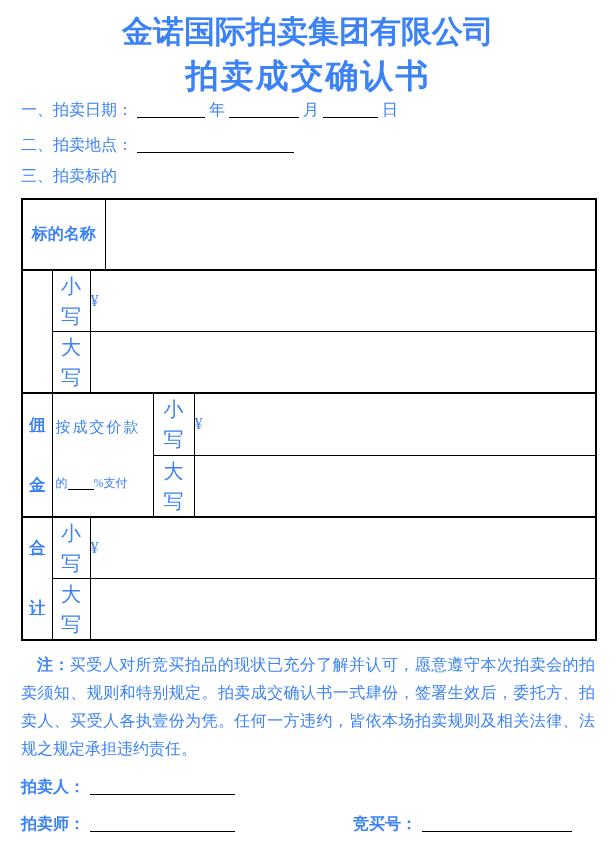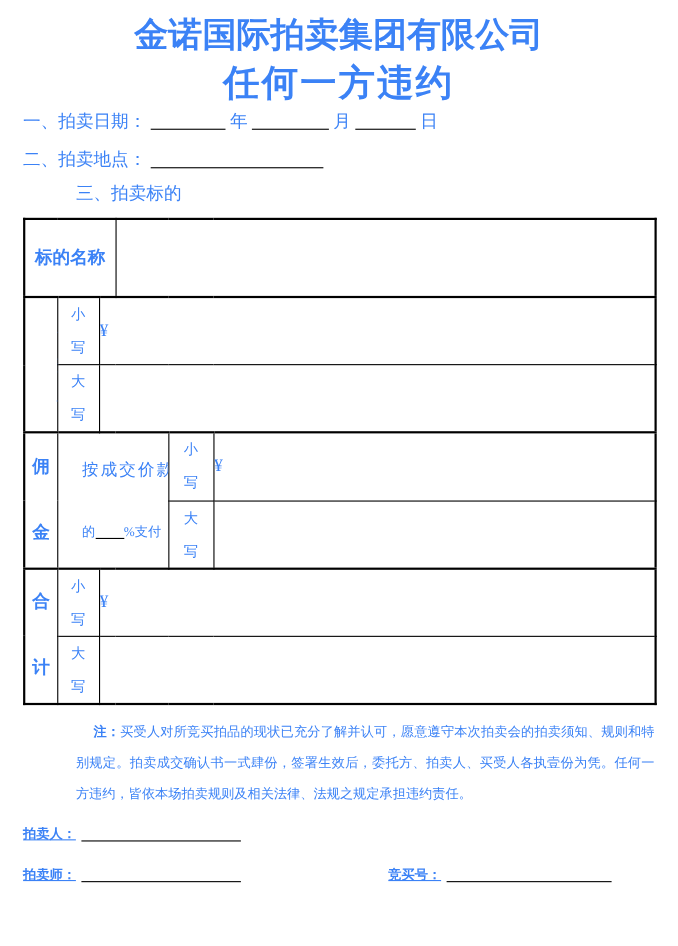--- a/index.html
+++ b/index.html
@@ -19,21 +19,21 @@
     white-space:nowrap;
   }
   .doc-title {
     text-align:center; font-weight:bold;
     font-size:33px; line-height:40px; letter-spacing:2px;
     margin-top:4px; white-space:nowrap;
   }
   .form-line { font-size:16px; height:22px; white-space:nowrap; }
   .date-line { margin-top:4px; }
   .loc-line  { margin-top:13px; }
-  .subj-line { margin-top:9px;margin-left:48px; }
+  .subj-line { margin-top:9px; }
 
   .blank {
     display:inline-block;
     border-bottom:1.5px solid #000;
     height:15px; vertical-align:-3px;
   }
   .w68{width:68px} .w70{width:70px} .w55{width:55px}
   .w157{width:157px} .w145{width:145px} .w128{width:128px}
   .w150{width:150px} .w26{width:26px}
 
@@ -43,47 +43,47 @@
     border:2px solid #000;
   }
   table.main td { border:1px solid #000000; padding:0; font-size:16px; vertical-align:middle; overflow:hidden; }
   tr.sec td { border-top:2px solid #000; }
   tr.r1{height:71px} tr.r2{height:61px} tr.r3{height:60px}
   tr.r4{height:62px} tr.r5{height:59px} tr.r6{height:59px} tr.r7{height:62px}
 
   .c-head { text-align:center; font-weight:bold; }
   .vlabel { width:1.05em; margin:0 auto; text-align:center; word-break:break-all; }
   .v3 { line-height:34px; font-weight:normal;margin-left:28px; }
-  .v2 { line-height:60px; font-weight:bold; }
-  .vs { line-height:30px; font-weight:normal; font-size:13px; }
+  .v2 { line-height:60px; font-weight:bold;text-decoration:underline; }
+  .vs { line-height:30px; font-weight:normal; font-size:20px; }
   .money { text-align:left; padding-left:8px; font-size:15px; }
 
-  .comm-wrap { height:112px; display:flex; flex-direction:column; justify-content:space-around; padding-left:22px; }
+  .comm-wrap { height:112px; display:flex; flex-direction:column; justify-content:space-around; padding-left:3px; }
   .comm-line1 { font-size:15px; letter-spacing:2px; white-space:nowrap; }
   .comm-line2 { font-size:12px; white-space:nowrap; }
 
   .note {
-    margin-top:10px; font-size:12px; line-height:28px;
-    text-align:justify; text-indent:16px;margin-left:48px;
+    margin-top:10px; font-size:16px; line-height:28px;
+    text-align:justify; text-indent:16px;
   }
   .note-label { font-weight:bold; }
 
   .sigs { margin-top:14px; }
-  .sig-row { display:flex; margin-bottom:16px; height:21px; font-size:12px; font-weight:bold; white-space:nowrap;text-decoration:underline; }
+  .sig-row { display:flex; margin-bottom:16px; height:21px; font-size:16px; font-weight:bold; white-space:nowrap; }
   .sig-cell-left { width:332px; }
   .sig-cell-right { flex:1; }
   .sig-row .blank { margin-left:5px; }
 </style>
 </head>
 <body>
 
 <div class="page">
 
   <div class="company-title">金诺国际拍卖集团有限公司</div>
-  <div class="doc-title">任何一方违约</div>
+  <div class="doc-title">拍卖成交确认书</div>
 
   <div class="form-line date-line">
     <span>一、拍卖日期：</span>
     <span class="blank w68"></span>
     <span>年</span>
     <span class="blank w70"></span>
     <span>月</span>
     <span class="blank w55"></span>
     <span>日</span>
   </div>

